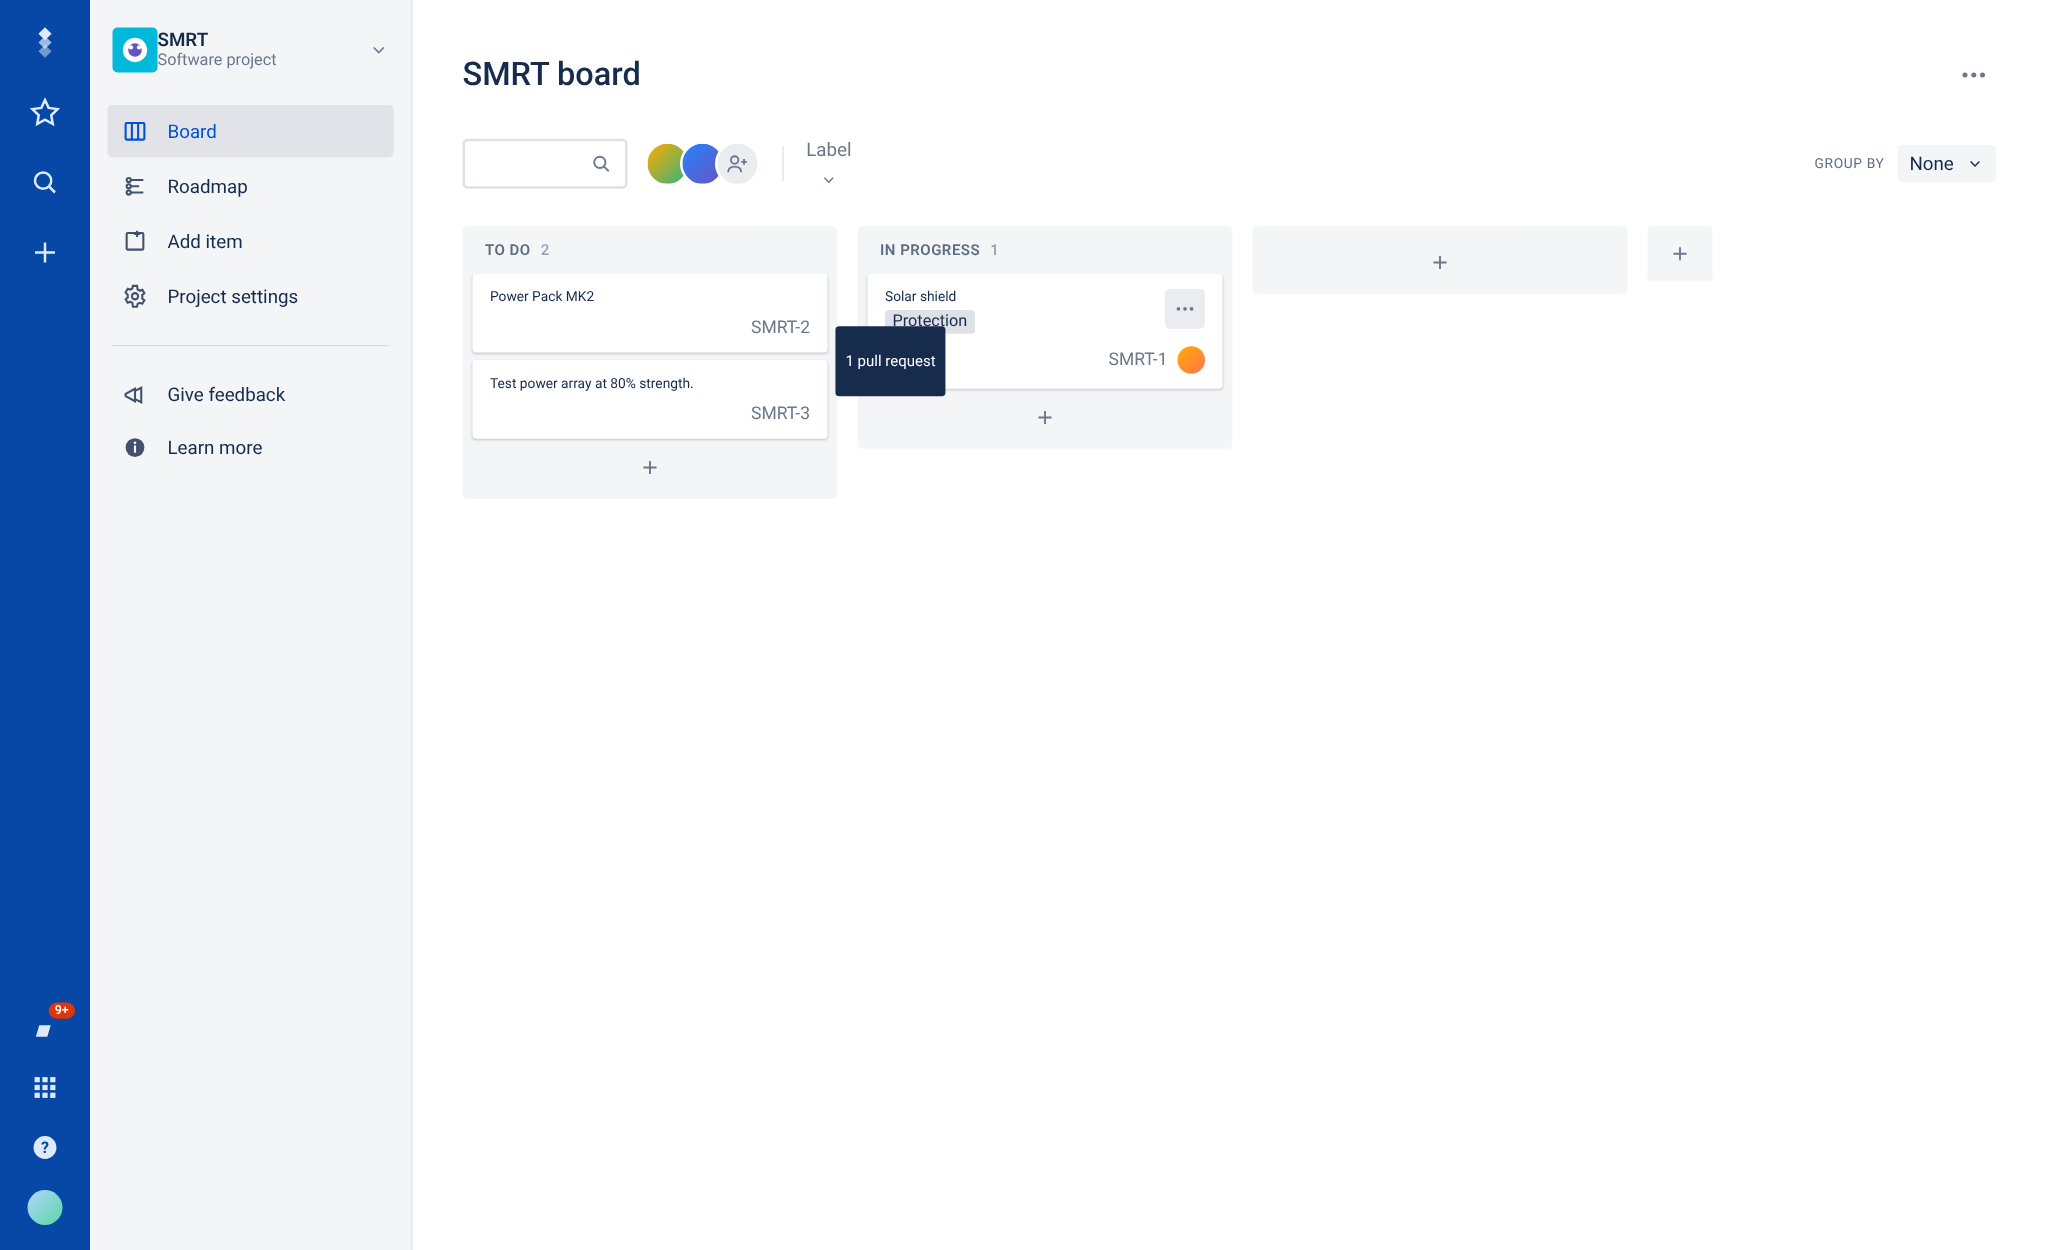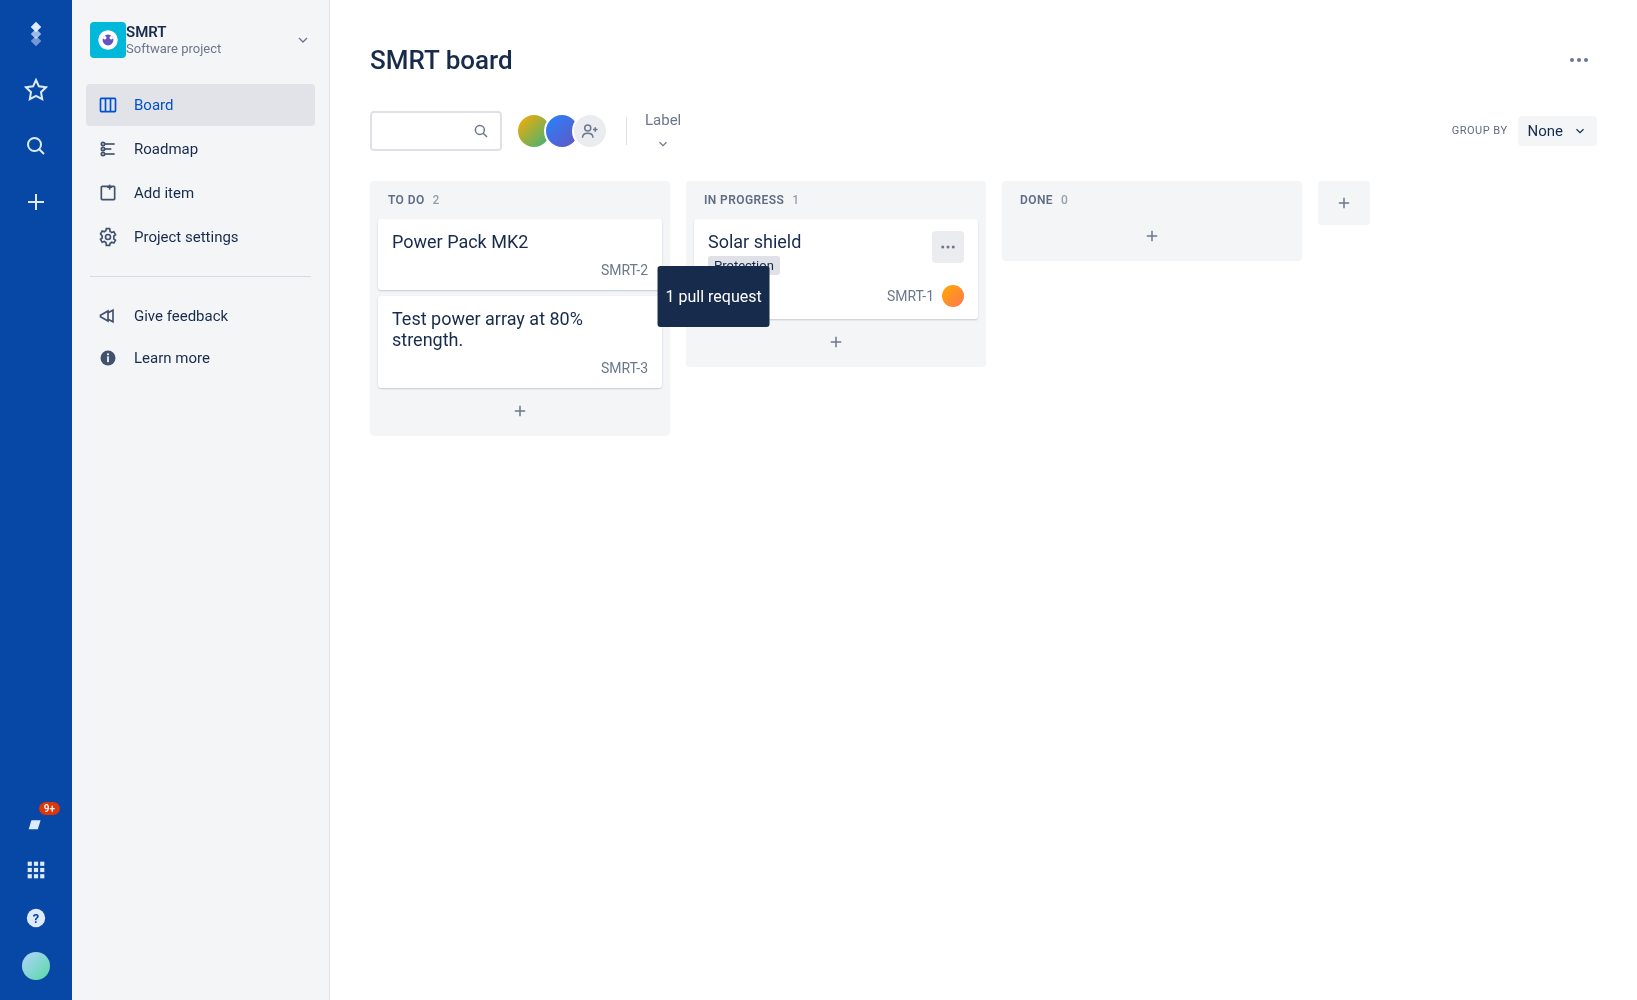--- a/index.html
+++ b/index.html
@@ -143,41 +143,41 @@
   }
   .column-header .count { color:#97A0AF; font-weight:500;}
   .card {
     background: var(--card-bg);
     border-radius: 3px;
     box-shadow: 0 1px 2px rgba(9,30,66,0.2);
     padding: 12px 14px;
     margin-bottom: 6px;
     cursor: pointer;
   }
-  .card-title { font-size: 18px; color: var(--text-strong); }
+  .card-title { font-size: 11px; color: var(--text-strong); }
   .card-footer { display:flex; align-items:flex-start; justify-content:space-between; margin-top:10px;}
   .card-key { font-size:14px; color: var(--text-subtle); }
   .tag {
     display:inline-block; background: var(--tag-bg);
     border-radius:3px; padding:2px 6px; font-size:13px;
     color: var(--text-strong); margin-top:4px;
   }
   .card-actions {
     width:32px; height:32px; border-radius:4px;
     background:#EBECF0;
     display:flex;align-items:center;justify-content:center;
     color:var(--text-subtle); cursor:pointer;
   }
   .card-icons { display:flex; align-items:center; gap:6px; color:#97A0AF;}
   .mini-avatar { width:22px;height:22px;border-radius:50%; background:linear-gradient(135deg,#FFAB00,#FF7452);}
   .add-card { display:flex; align-items:center; justify-content:center; height:34px; color: var(--text-subtle); cursor:pointer;}
   .tooltip {
     position:absolute;
     background: var(--tooltip-bg); color:#fff;
-    font-size:16px; padding:21px 8px; border-radius:3px;
+    font-size:12px; padding:21px 8px; border-radius:3px;
     white-space:nowrap;
     transform: translate(-45%, 4px);
   }
   .pr-wrap { position:relative; display:inline-flex; }
   svg { display:block; }
 </style>
 </head>
 <body>
 
 <nav class="global-nav">
@@ -445,24 +445,20 @@
       </div>
       <div class="add-card">
         <svg width="18" height="18" viewBox="0 0 24 24" stroke="currentColor" stroke-width="2">
             <line x1="12" y1="5" x2="12" y2="19"></line>
             <line x1="5" y1="12" x2="19" y2="12"></line>
           </svg>
       </div>
     </div>
 
     <div class="column">
-      <div class="column-header">
-        <span>DONE</span>
-        <span class="count">0</span>
-      </div>
       <div class="add-card">
         <svg width="18" height="18" viewBox="0 0 24 24" stroke="currentColor" stroke-width="2">
             <line x1="12" y1="5" x2="12" y2="19"></line>
             <line x1="5" y1="12" x2="19" y2="12"></line>
           </svg>
       </div>
     </div>
 
     <div class="column narrow">
       <div class="add-card" style="height:28px;">

